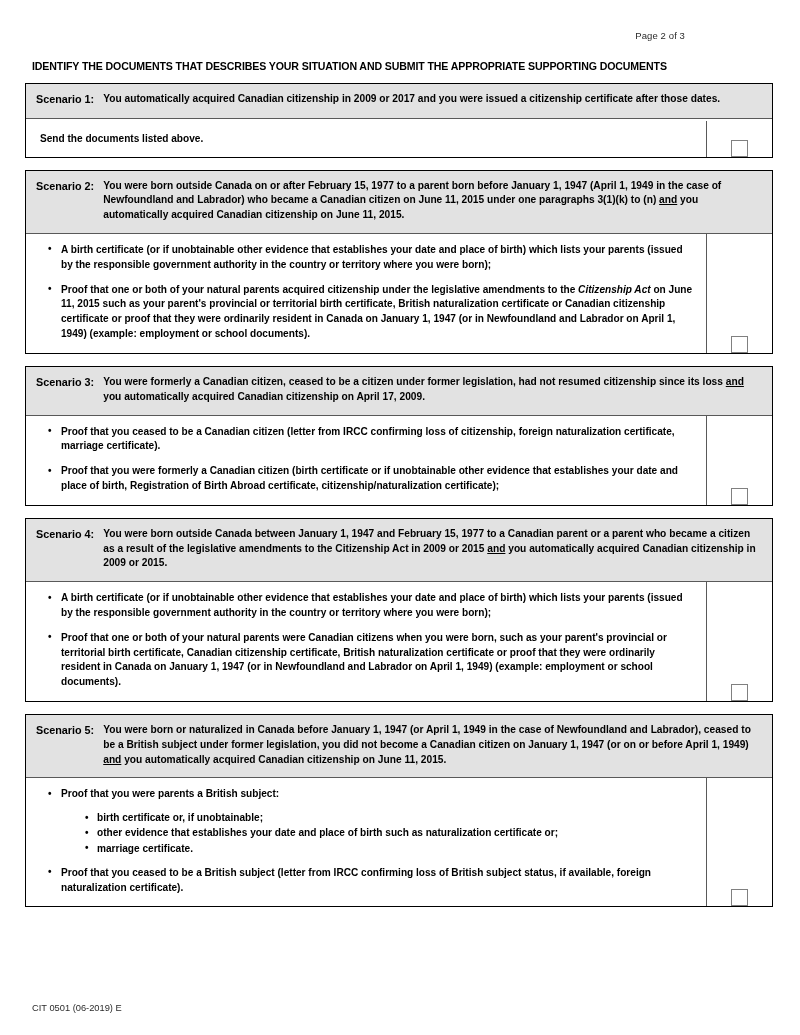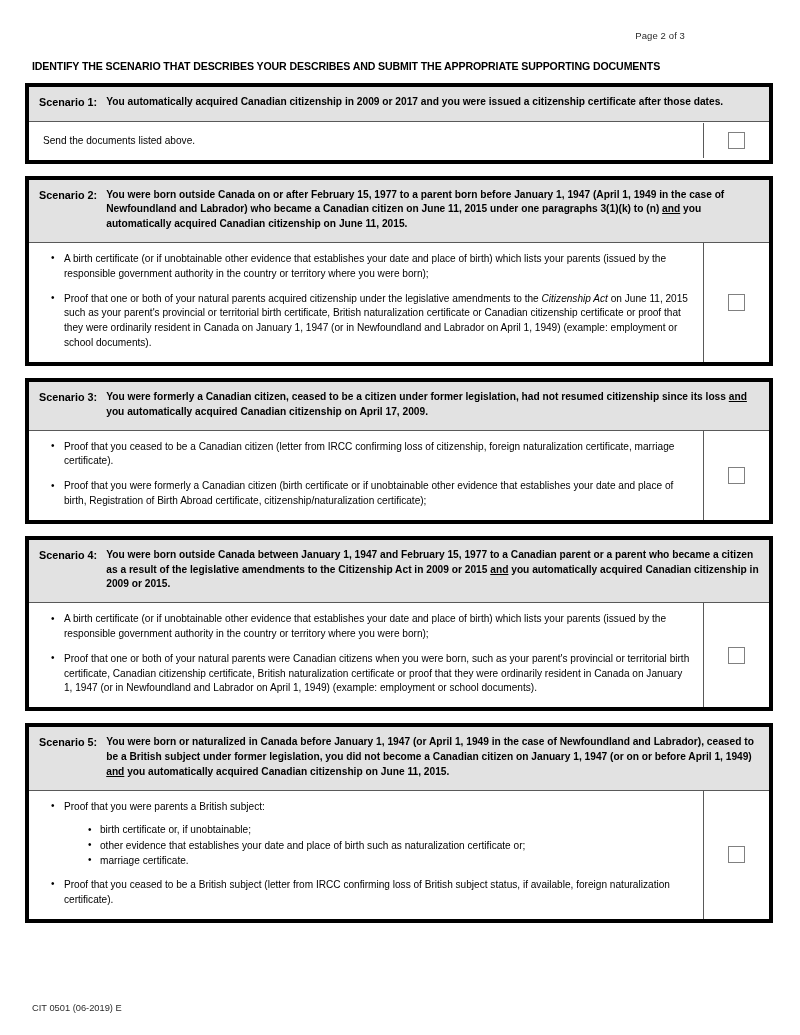--- a/index.html
+++ b/index.html
@@ -41,21 +41,21 @@
     color: #000;
     white-space: nowrap;
   }
   .scenarios {
     position: absolute;
     top: 83px;
     left: 25px;
     width: 748px;
   }
   .scenario-table {
-    border: 4px solid #000000;
+    border: 1px solid #000000;
     border-collapse: separate;
     margin-bottom: 12px;
     background: #fff;
     box-sizing: border-box;
     width: 748px;
   }
   .scenario-header {
     background: #e2e2e2;
     border-bottom: 1px solid #595959;
     padding: 8px 10px 10px 10px;
@@ -71,22 +71,23 @@
     flex: 0 0 auto;
   }
   .scenario-desc {
     font-size: 10.2px;
     font-weight: bold;
     line-height: 1.45;
     flex: 1 1 auto;
   }
   .scenario-body {
     display: flex;
-    align-items: center;
+    align-items: flex-end;
     min-height: 34px;
+    font-weight: bold;
   }
   .scenario-docs {
     flex: 1 1 auto;
     padding: 9px 12px 11px 9px;
     border-right: 1px solid #595959;
     box-sizing: border-box;
   }
   .scenario-check {
     flex: 0 0 65px;
     display: flex;
@@ -166,21 +167,21 @@
     margin-top: 36px;
   }
 </style>
 </head>
 <body>
 
 <div class="page">
 
   <div class="page-number">Page 2 of 3</div>
 
-  <div class="section-title">IDENTIFY THE SCENARIO THAT DESCRIBES YOUR DESCRIBES AND SUBMIT THE APPROPRIATE SUPPORTING DOCUMENTS</div>
+  <div class="section-title">IDENTIFY THE DOCUMENTS THAT DESCRIBES YOUR SITUATION AND SUBMIT THE APPROPRIATE SUPPORTING DOCUMENTS</div>
 
   <div class="scenarios">
 
     <div class="scenario-table">
       <div class="scenario-header">
         <div class="scenario-label">Scenario 1:</div>
         <div class="scenario-desc">You automatically acquired Canadian citizenship in 2009 or 2017 and you were issued a citizenship certificate after those dates.</div>
       </div>
       <div class="scenario-body simple-body">
         <div class="scenario-docs">

